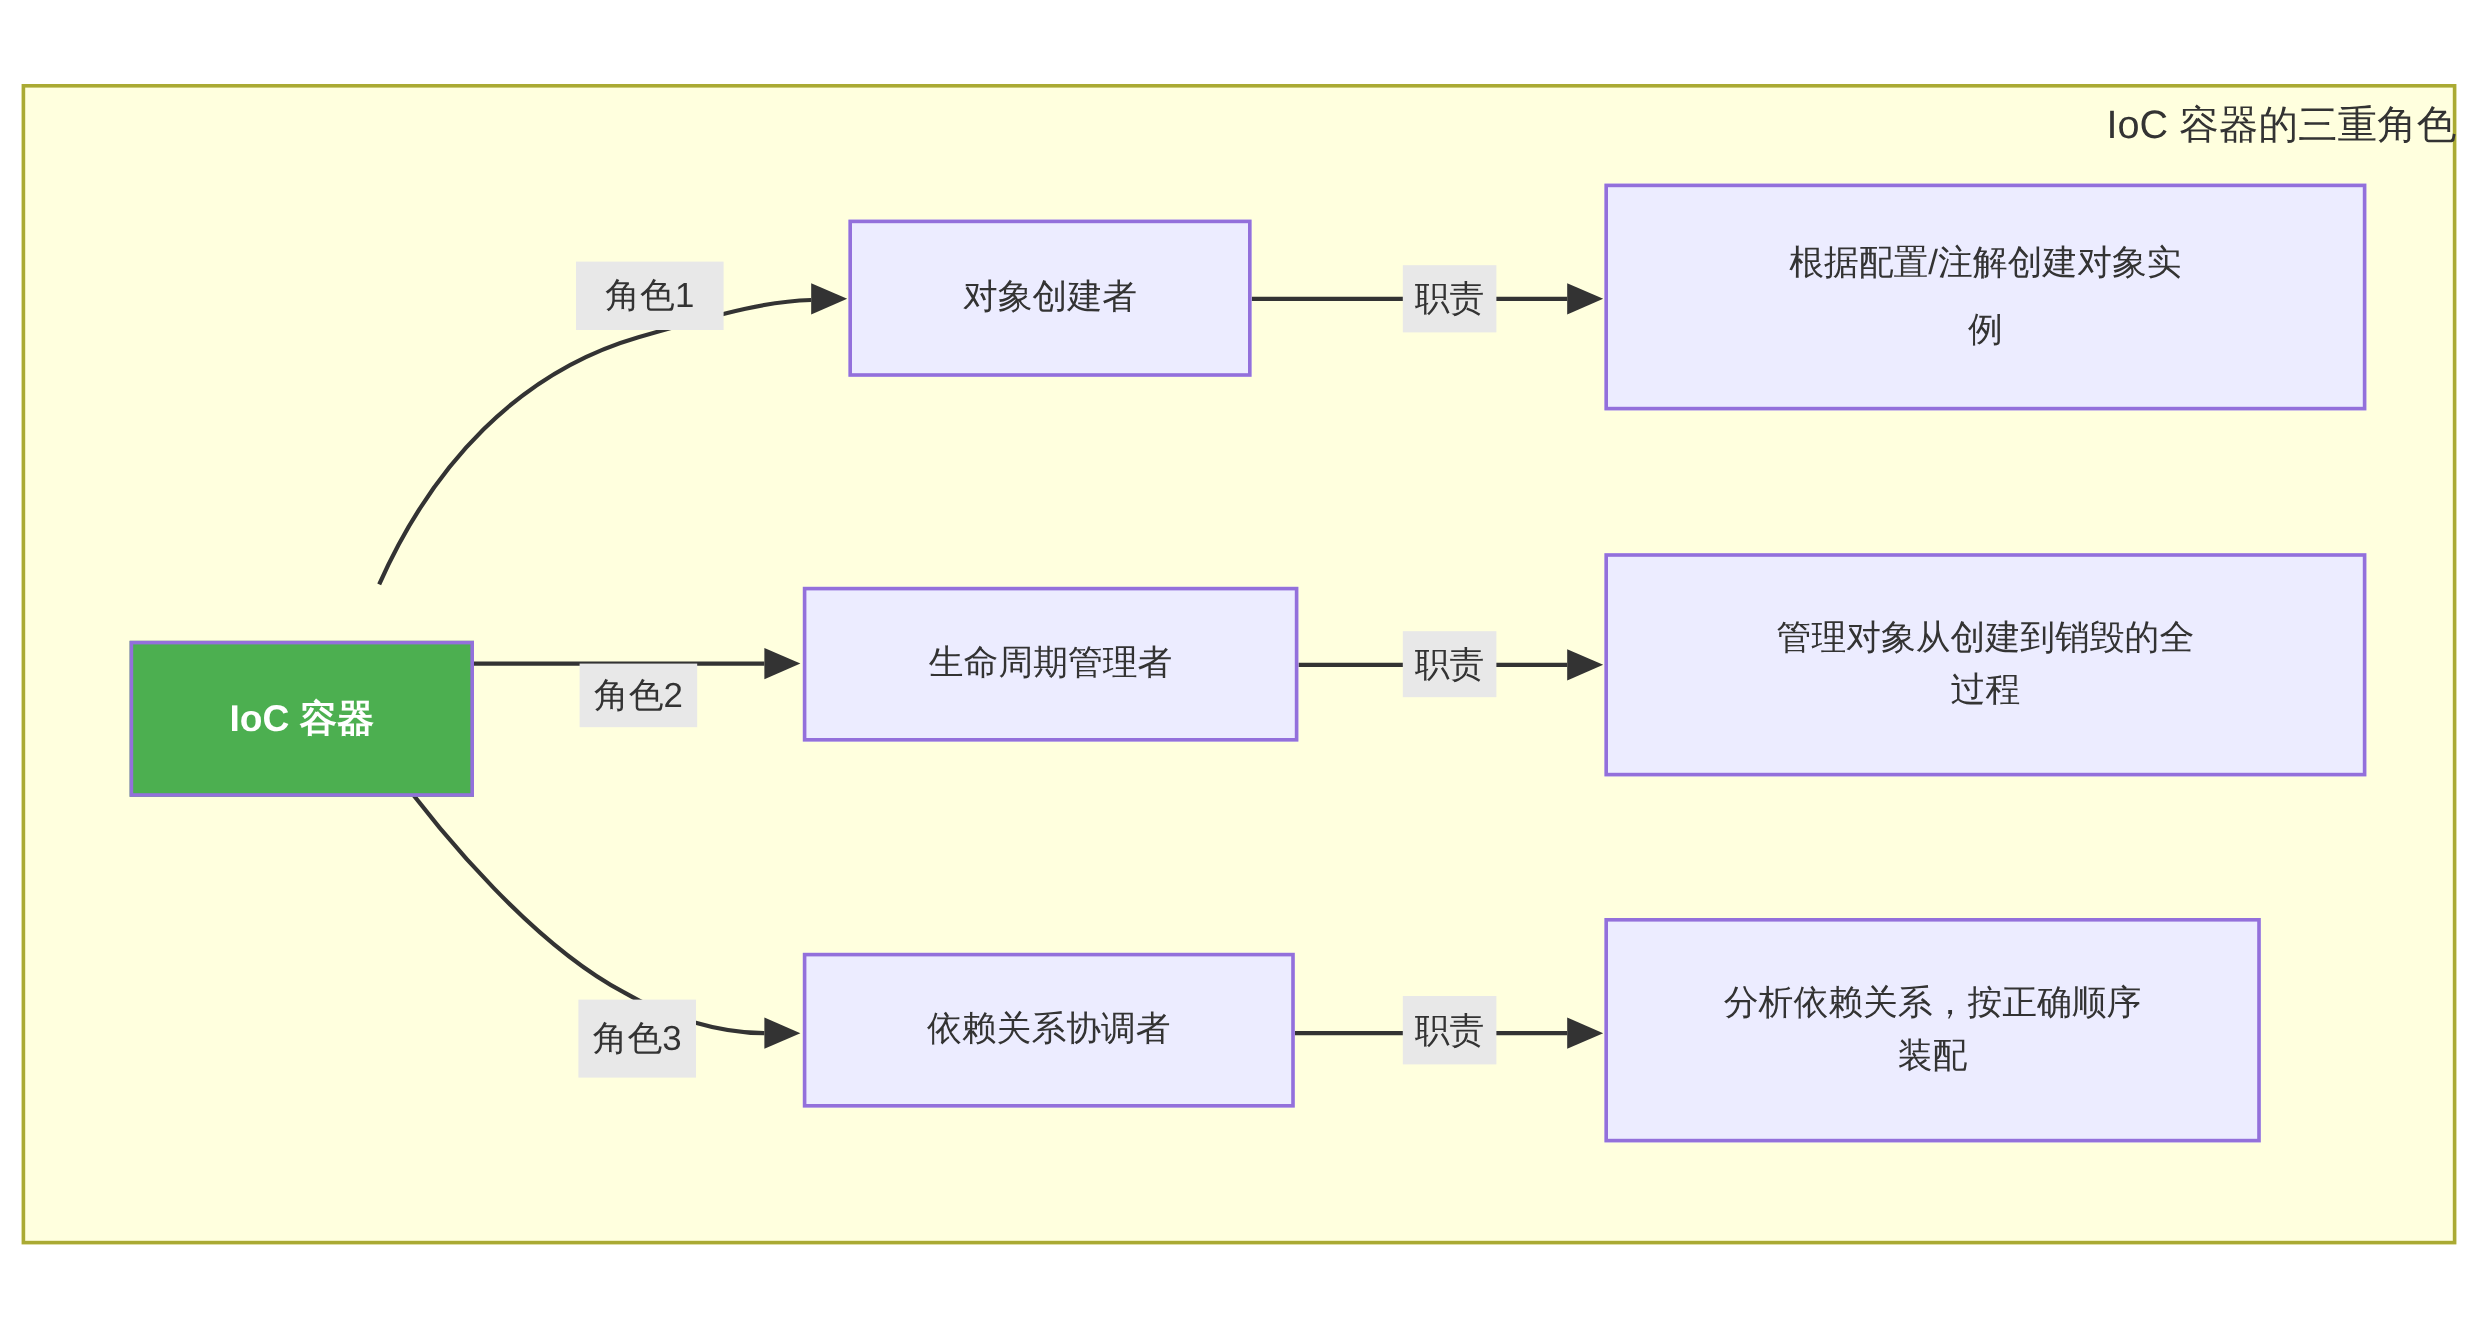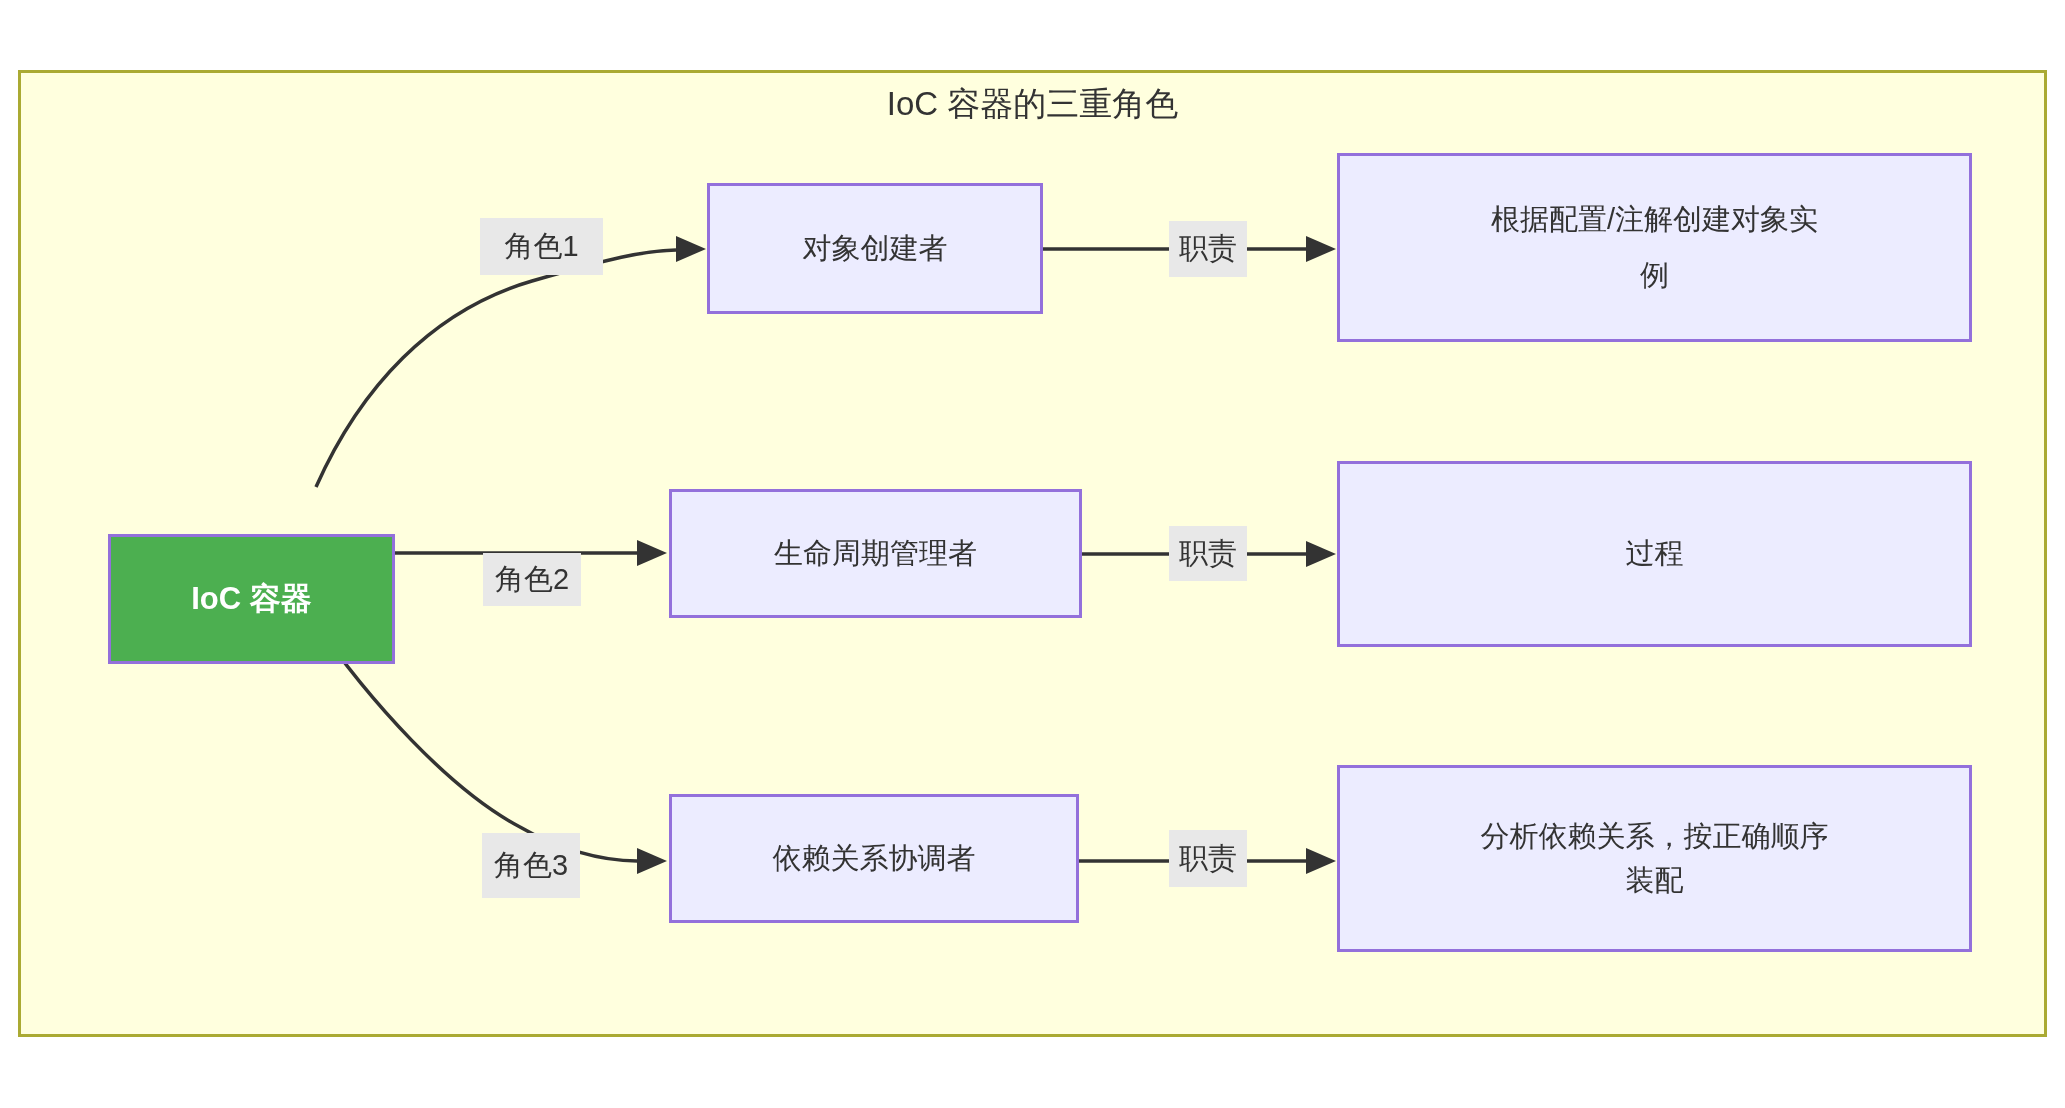--- a/index.html
+++ b/index.html
@@ -10,21 +10,21 @@
   *{margin:0;padding:0;box-sizing:border-box;}
   html,body{background:var(--canvas-bg);}
   body{font-family:"Liberation Sans","DejaVu Sans",sans-serif;color:var(--text);}
   .stage{position:relative;width:2065px;height:1108px;background:var(--canvas-bg);overflow:hidden;}
 
   .cluster{
     position:absolute;left:18px;top:70px;width:2029px;height:967px;
     background:var(--cluster-fill);border:3px solid var(--cluster-border);
   }
   .cluster-title{
-    position:absolute;left:18px;top:82px;width:2029px;text-align:center;
+    position:absolute;left:18px;top:82px;width:2029px;text-align:right;
     font-size:33px;color:var(--text);
   }
 
   .edges{position:absolute;left:0;top:0;width:2065px;height:1108px;}
   .edge-line{stroke:var(--edge);stroke-width:3.5;fill:none;}
   .arrow{fill:var(--edge);stroke:none;}
 
   .node{
     position:absolute;display:flex;align-items:center;justify-content:center;
     background:var(--node-fill);border:3px solid var(--node-border);
@@ -34,21 +34,21 @@
     background:var(--root-fill);color:var(--root-text);font-weight:bold;font-size:31px;margin-top:47px;
   }
   .node--right{flex-direction:column;}
 
   #node-root{left:108px;top:487px;width:287px;height:130px;}
   #node-mid-1{left:707px;top:183px;width:336px;height:131px;}
   #node-mid-2{left:669px;top:489px;width:413px;height:129px;}
   #node-mid-3{left:669px;top:794px;width:410px;height:129px;}
   #node-right-1{left:1337px;top:153px;width:635px;height:189px;gap:12px;}
   #node-right-2{left:1337px;top:461px;width:635px;height:186px;}
-  #node-right-3{left:1337px;top:765px;width:635px;height:187px;}
+  #node-right-3{left:1337px;top:765px;width:547px;height:187px;}
 
   .edge-label{
     position:absolute;display:flex;align-items:center;justify-content:center;
     background:var(--edge-label-bg);font-size:29px;color:var(--text);
   }
   #label-role-1{left:480px;top:218px;width:123px;height:57px;}
   #label-duty-1{left:1169px;top:221px;width:78px;height:56px;}
   #label-role-2{left:483px;top:553px;width:98px;height:53px;}
   #label-duty-2{left:1169px;top:526px;width:78px;height:55px;}
   #label-role-3{left:482px;top:833px;width:98px;height:65px;}
@@ -95,20 +95,21 @@
   </div>
   <div class="node" id="node-mid-3">
     <span>依赖关系协调者</span>
   </div>
 
   <div class="node node--right" id="node-right-1">
     <div>根据配置/注解创建对象实</div>
     <div>例</div>
   </div>
   <div class="node node--right" id="node-right-2">
+    <div>管理对象从创建到销毁的全</div>
     <div>过程</div>
   </div>
   <div class="node node--right" id="node-right-3">
     <div>分析依赖关系，按正确顺序</div>
     <div>装配</div>
   </div>
 
   <div class="edge-label" id="label-role-1">角色1</div>
   <div class="edge-label" id="label-duty-1">职责</div>
   <div class="edge-label" id="label-role-2">角色2</div>

